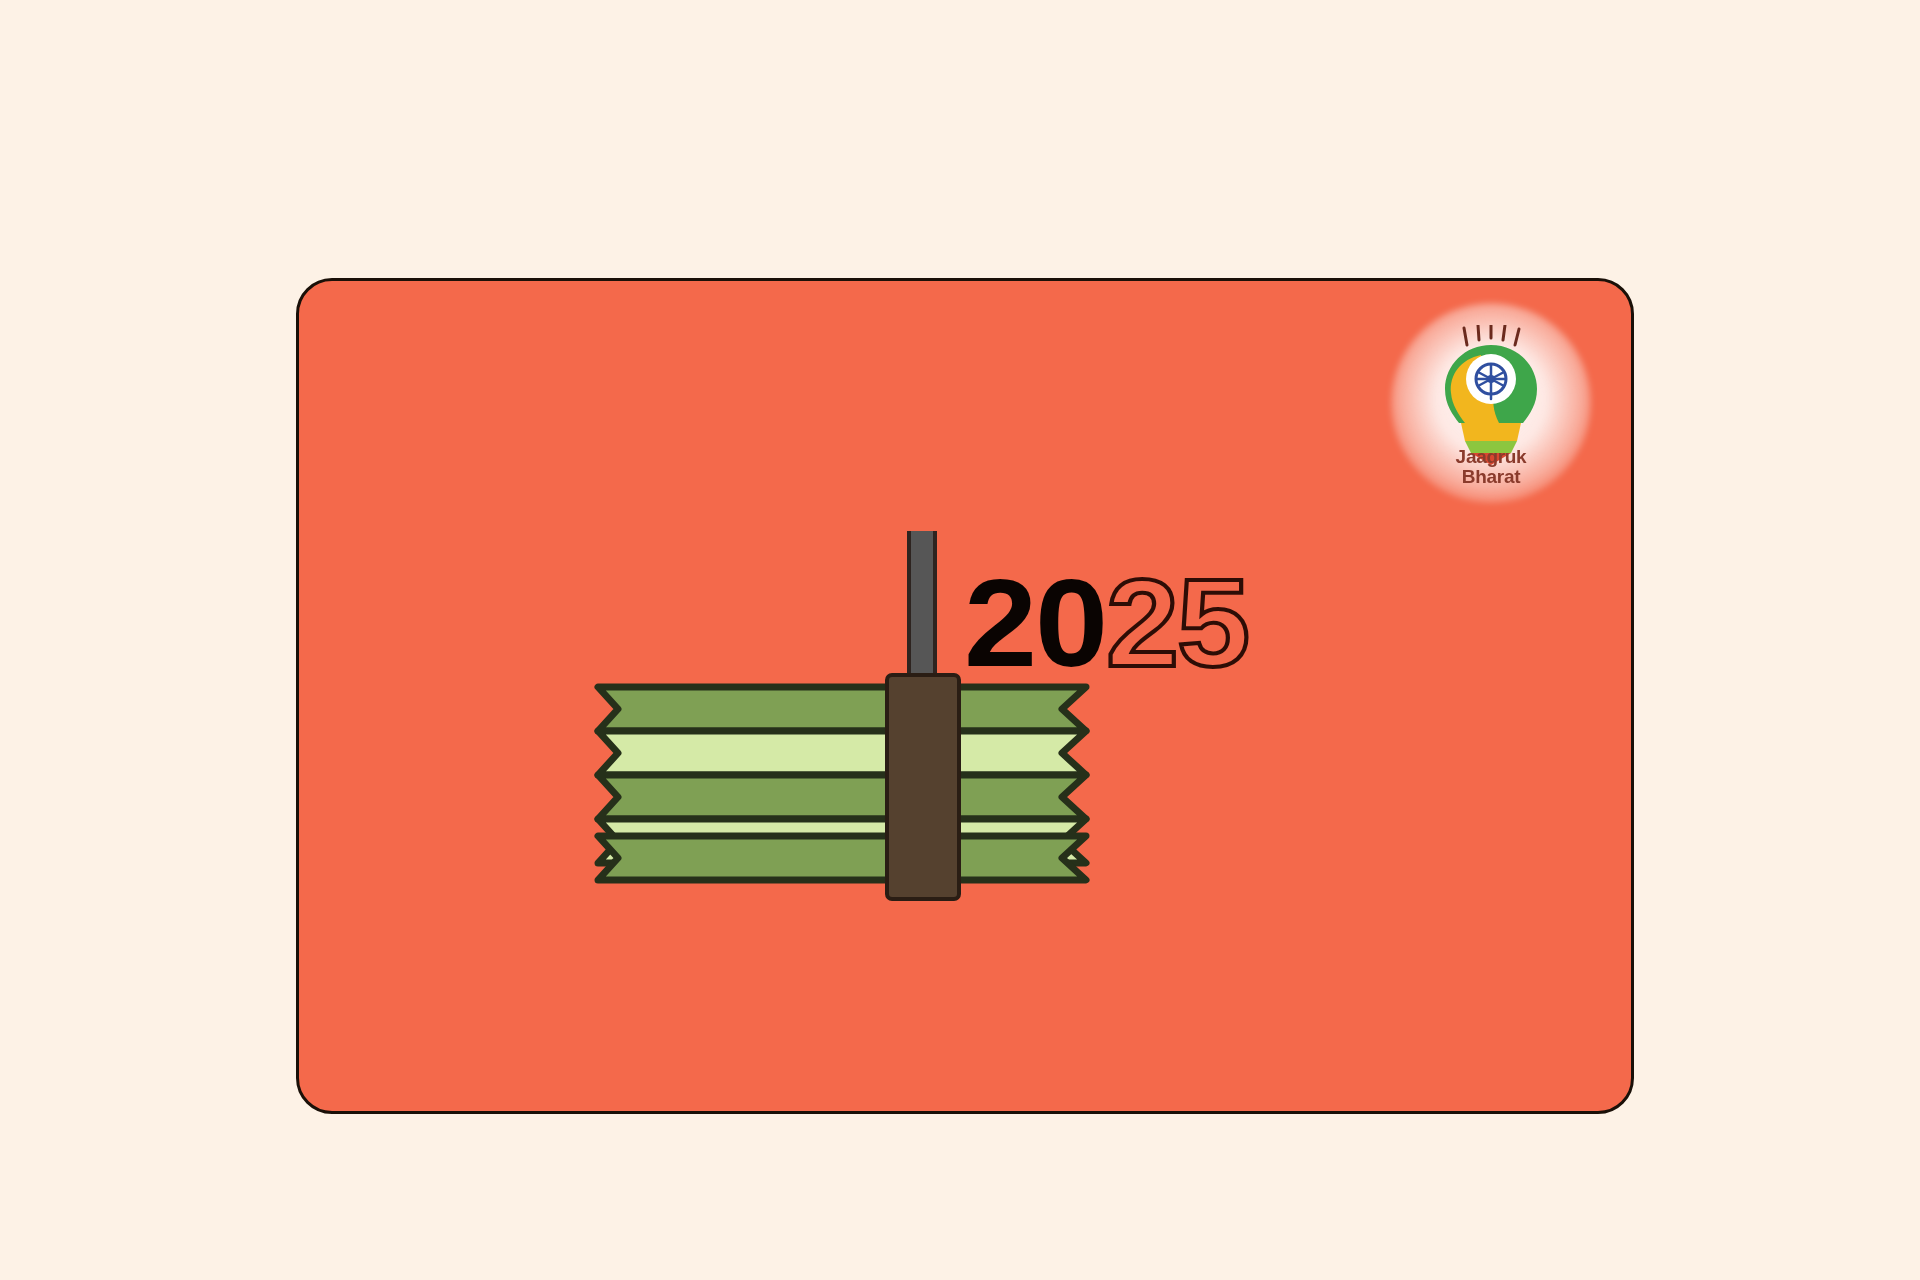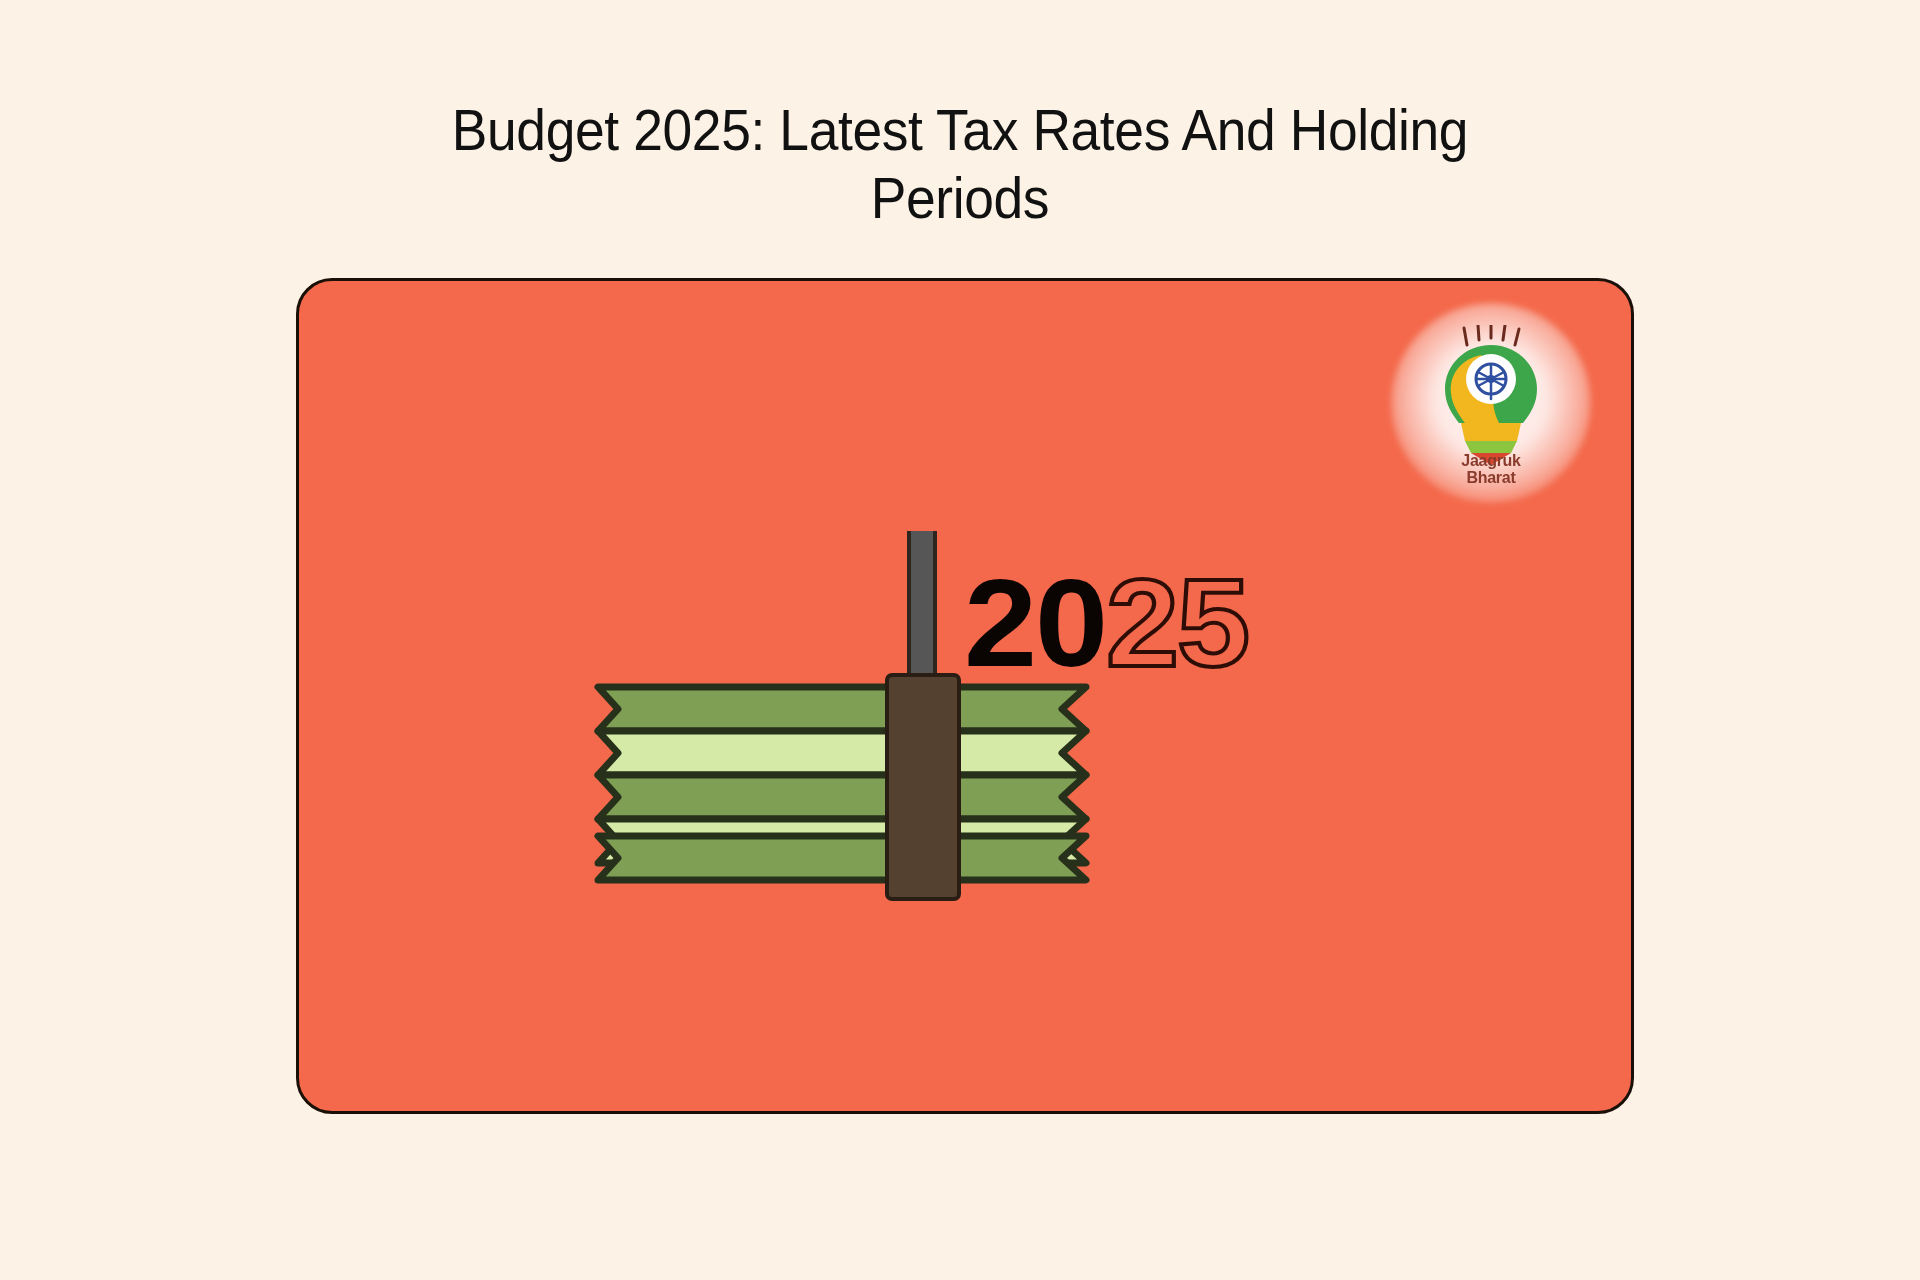--- a/index.html
+++ b/index.html
@@ -85,21 +85,21 @@
     position: relative;
     width: 140px;
     height: 156px;
   }
   .logo-text {
     position: absolute;
     left: 0;
     right: 0;
     bottom: -6px;
     text-align: center;
-    font-size: 16px;
+    font-size: 19px;
     font-weight: bold;
     line-height: 1.05;
     color: #8a3b2c;
     letter-spacing: -0.3px;
     filter: blur(0.6px);
   }
 
   
   .sign {
     position: absolute;
@@ -189,26 +189,20 @@
     border-radius: 7px;
     box-sizing: border-box;
     z-index: 6;
   }
 </style>
 </head>
 <body>
 
 <div class="page">
 
-  <div class="title-wrap">
-    <h1 class="title">
-      <span>Budget 2025: Latest Tax Rates And Holding</span><br>
-      <span>Periods</span>
-    </h1>
-  </div>
 
   <div class="card">
 
     <div class="money">
       <svg width="500" height="205" viewBox="0 0 500 205" xmlns="http://www.w3.org/2000/svg">
         <g stroke="#26301a" stroke-width="7" stroke-linejoin="round">
           <path d="M6 6 H494 L470 28 L494 50 H6 L26 28 Z" fill="#7fa054"></path>
           <path d="M6 50 H494 L470 72 L494 94 H6 L26 72 Z" fill="#d5eaa7"></path>
           <path d="M6 94 H494 L470 116 L494 138 H6 L26 116 Z" fill="#7fa054"></path>
           <path d="M6 138 H494 L470 160 L494 182 H6 L26 160 Z" fill="#d5eaa7"></path>

